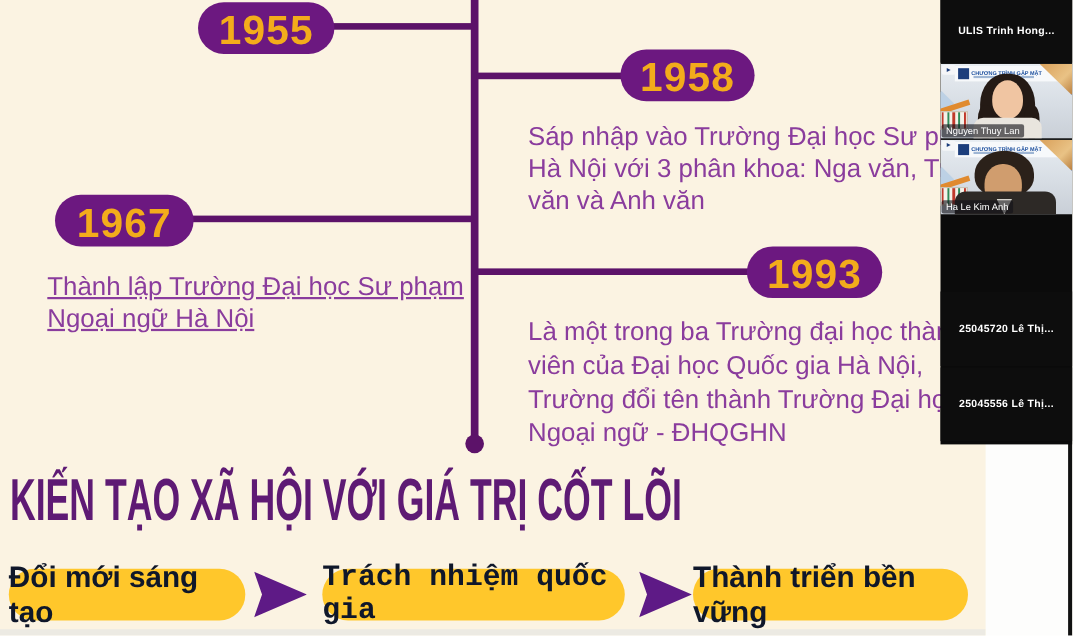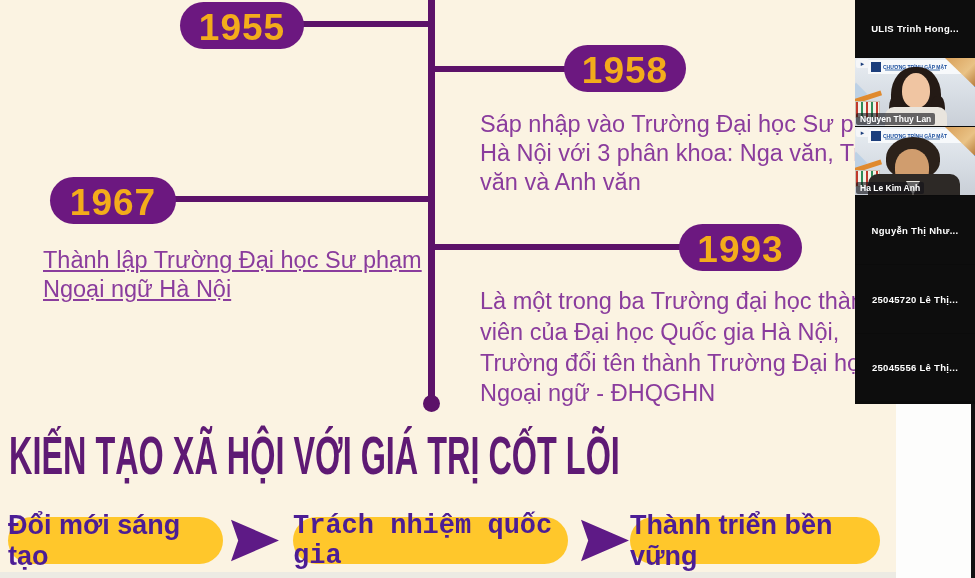--- a/index.html
+++ b/index.html
@@ -27,21 +27,21 @@
   .tl-text{position:absolute;color:#8a3c9d;font-size:23.5px;font-weight:500;line-height:1.24;white-space:pre-line;}
   .t1955{left:27px;top:60px;width:400px;}
   .t1958{left:480px;top:110px;width:440px;}
   .t1967{left:43px;top:246px;width:400px;text-decoration:underline;}
   .t1993{left:480px;top:286px;width:440px;line-height:1.31;}
 
   .heading{position:absolute;left:9px;top:428px;color:#5e1a74;font-size:54px;font-weight:700;line-height:1;
            white-space:nowrap;transform:scaleX(0.60);transform-origin:left center;letter-spacing:0;}
 
   .pill{position:absolute;top:517px;height:47px;background:#ffc72b;border-radius:24px;display:flex;align-items:center;justify-content:center;
-        color:#4c1d95;font-size:27px;font-weight:600;}
+        color:#0f172a;font-size:27px;font-weight:600;}
   .p1{left:8px;width:215px;}
   .p2{left:293px;width:275px;font-family:Liberation Mono, monospace;}
   .p3{left:630px;width:250px;}
   .parrow{position:absolute;top:519px;width:48px;height:43px;background:#5e1a86;
           clip-path:polygon(0% 2%,100% 50%,0% 98%,15% 50%);}
   .a1{left:231px;}
   .a2{left:581px;}
 
   
   .win-edge{position:absolute;right:0;top:0;width:4px;height:578px;background:#111;}
@@ -68,21 +68,21 @@
              clip-path:polygon(38% 0,100% 0,100% 100%,0 0);border-bottom:1px solid #2a67b5;}
   .vdiamond{position:absolute;background:#b9cfe4;transform:rotate(45deg);opacity:.9;}
   .vd1{left:-7px;top:28px;width:16px;height:16px;}
   .vd2{left:3px;top:44px;width:9px;height:9px;background:#9fc0de;}
   .vroof{position:absolute;left:-3px;top:37px;width:30px;height:5px;background:#e08a2e;transform:rotate(-18deg);}
   .vabacus{position:absolute;left:0;top:43px;width:23px;height:15px;background:#f4f1e8;border:1px solid #c9c2b4;
            background-image:repeating-linear-gradient(90deg,#c0392b 0 2px,#f4f1e8 2px 5px,#2e8b57 5px 7px,#f4f1e8 7px 10px);
            background-size:100% 3px;background-repeat:repeat-y;background-position:0 2px;}
   .vindicator{position:absolute;left:1px;top:1px;width:13px;height:9px;background:#f5f6f8;border-radius:2px;
               color:#1c3e7c;font-size:7px;line-height:9px;text-align:center;}
-  .nlabel{position:absolute;left:1px;bottom:1px;background:rgba(18,18,24,.62);color:#fff;font-size:8.5px;font-weight:700;
+  .nlabel{position:absolute;left:1px;bottom:1px;background:rgba(18,18,24,.62);color:#fff;font-size:8.5px;font-weight:400;
           padding:1px 4px;border-radius:2px;white-space:nowrap;}
 
   
   .pA-hair{position:absolute;left:36px;top:9px;width:50px;height:60px;background:#241a15;border-radius:46% 46% 40% 40%;}
   .pA-hairL{position:absolute;left:34px;top:38px;width:14px;height:30px;background:#241a15;border-radius:40%;}
   .pA-hairR{position:absolute;left:76px;top:38px;width:14px;height:30px;background:#241a15;border-radius:40%;}
   .pA-face{position:absolute;left:47px;top:15px;width:28px;height:35px;background:#f0c5a2;border-radius:50% 50% 46% 46%;}
   .pA-body{position:absolute;left:30px;bottom:0;width:62px;height:19px;background:#e9e5de;border-radius:9px 9px 0 0;}
 
   
@@ -189,23 +189,20 @@
         <div class="vabacus"></div>
         <div class="vindicator">▸</div>
         <div class="pB-hair"></div>
         <div class="pB-face"></div>
         <div class="pB-body"></div>
         <div class="pB-shirt"></div>
         <div class="nlabel">Ha Le Kim Anh</div>
       </div>
     </div>
 
-    <div class="tile audio tt4">
-      <span class="pname">Nguyễn Thị Như...</span>
-    </div>
     <div class="tile audio tt5">
       <span class="pname">25045720 Lê Thị...</span>
     </div>
     <div class="tile audio tt6">
       <span class="pname">25045556 Lê Thị...</span>
     </div>
 
   </div>
 </div>
 

